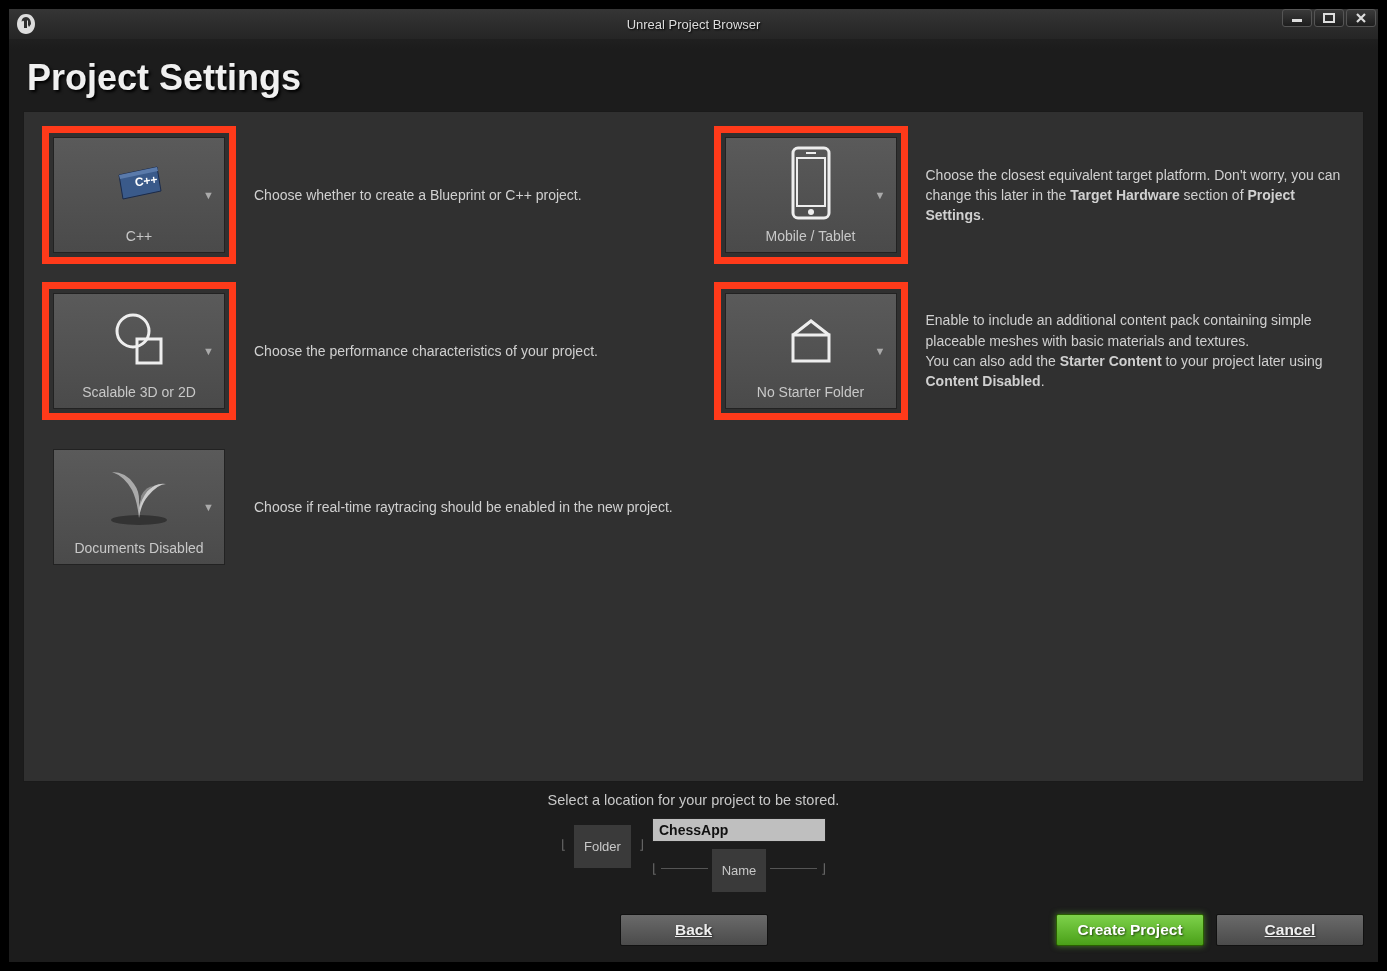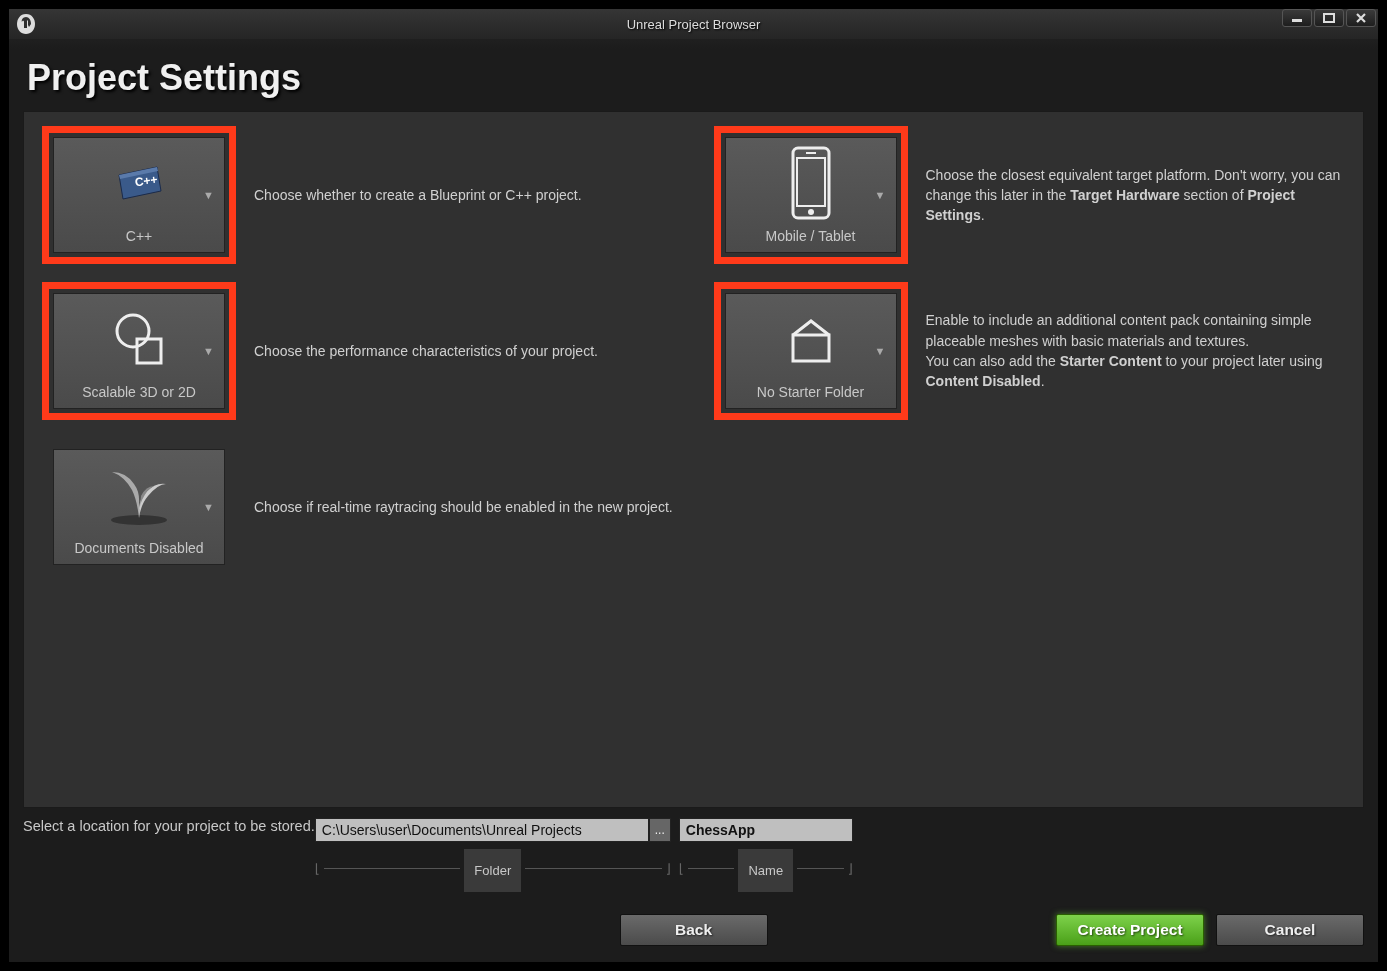--- a/index.html
+++ b/index.html
@@ -137,21 +137,22 @@
   .desc {
     color: #d0d0d0;
     font-size: 14px;
     line-height: 1.45;
     flex: 1;
   }
   .desc .bold { font-weight: bold; }
   .bottom {
     margin: 0 14px 10px 14px;
     display: flex;
-    flex-direction: row;
+    flex-direction: column;
+    align-items: center;
   }
   .location-row {
     color: #c8c8c8;
     font-size: 14.5px;
     margin-bottom: 10px;
   }
   .inputs-row {
     display: flex;
     gap: 8px;
     align-items: flex-start;
@@ -228,20 +229,21 @@
     font-weight: bold;
     cursor: pointer;
     text-shadow: 1px 1px 2px rgba(0,0,0,0.6);
     display: flex;
     align-items: center;
     justify-content: center;
   }
   .btn-gray {
     background: linear-gradient(to bottom, #6a6a6a, #4b4b4b);
     color: #eee;
+    text-decoration: underline;
   }
   .btn-green {
     background: linear-gradient(to bottom, #7ed24b, #4aa018);
     color: #fff;
     border: 1px solid #2a6000;
     box-shadow: 0 0 6px rgba(120,220,60,0.5);
   }
 </style>
 </head>
 <body>
@@ -376,24 +378,20 @@
 
     </div>
   </div>
 
   <div class="bottom">
     <div class="location-row">
       <span>Select a </span><span class="bold">location</span><span> for your project to be stored.</span>
     </div>
     <div class="inputs-row">
       <div class="folder-group">
-        <div class="folder-input-wrap">
-          <input class="text-input folder-input" value="C:\Users\user\Documents\Unreal Projects" style="">
-          <div class="browse-btn">...</div>
-        </div>
         <div class="field-underline">
           <span>⌊</span>
             <span class="line"></span>
           <span class="field-label">Folder</span>
           <span class="line"></span>
             <span>⌋</span>
         </div>
       </div>
       <div class="name-group">
         <input class="text-input name-input" value="ChessApp" style="">

